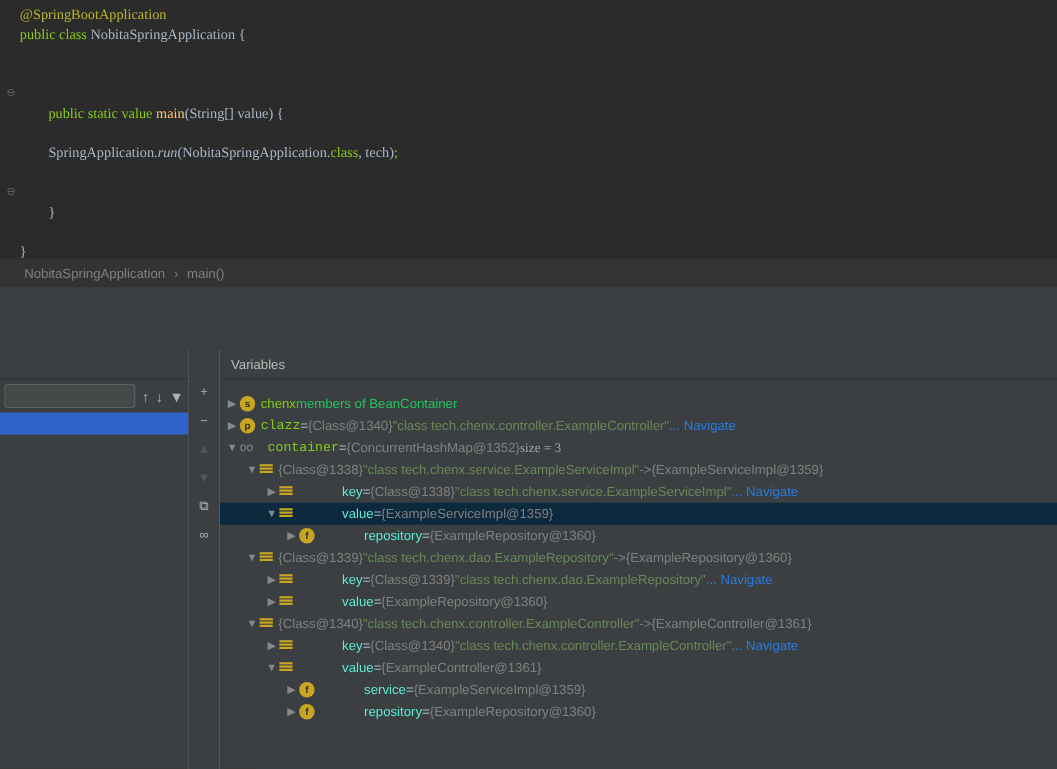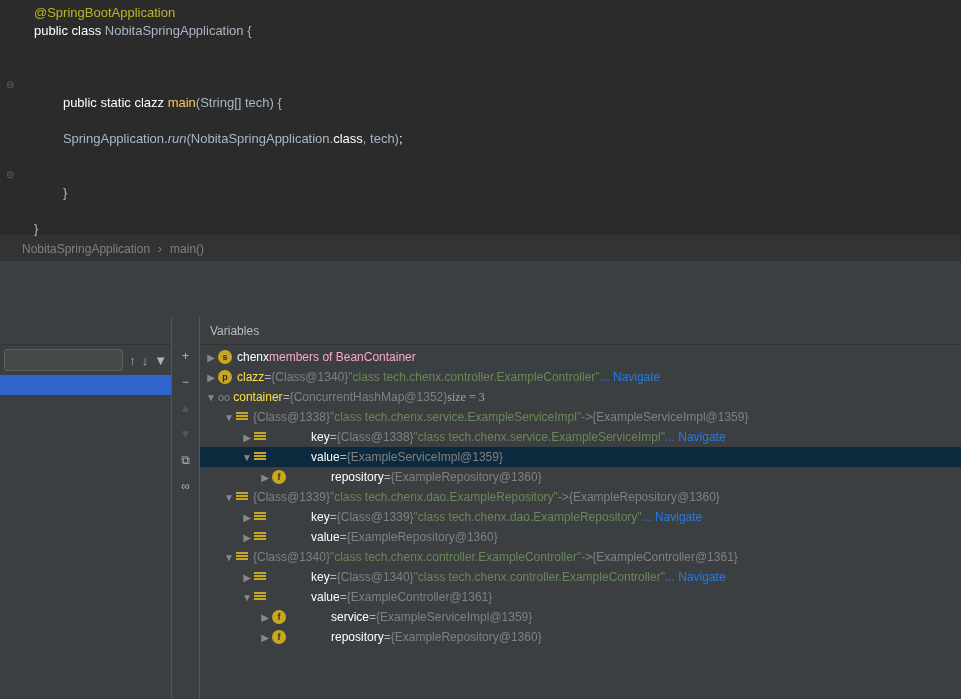--- a/index.html
+++ b/index.html
@@ -12,34 +12,34 @@
       height: 699px;
       overflow: hidden;
     }
     .editor-pane {
       background: #2b2b2b;
       height: 235px;
       padding: 4px 0;
       position: relative;
     }
     .code-line {
-      font-family: Liberation Sans, sans-serif;
+      font-family: Liberation Serif, serif;
       font-size: 13px;
       line-height: 18px;
-      padding-left: 34px;
+      padding-left: 18px;
       white-space: pre;
     }
     .gutter-icon {
       position: absolute;
       left: 6px;
       color: #606366;
       font-size: 10px;
     }
     .hl-line { background: #3a2323; }
-    .kw { color: #ffffff; }
+    .kw { color: #84cc16; }
     .anno { color: #bbb529; }
     .method { color: #ffc66d; }
     .italic { font-style: italic; text-align: right; }
     .cls { color: #a9b7c6; }
     .breadcrumb {
       background: #313335;
       height: 26px;
       border-top: 1px solid #323232;
       display: flex;
       align-items: center;
@@ -102,21 +102,21 @@
     }
     .gutter-btn {
       width: 22px;
       height: 22px;
       display: flex;
       align-items: center;
       justify-content: center;
       color: #afb1b3;
       cursor: pointer;
     }
-    .vars-content { flex: 1; display: flex; flex-direction: column; }
+    .vars-content { flex: 1; display: flex; flex-direction: column; gap: 10px; }
     .vars-header {
       height: 28px;
       border-bottom: 1px solid #323232;
       display: flex;
       align-items: center;
       padding-left: 10px;
       color: #bbbbbb;
     }
     .tree { padding-top: 2px; }
     .tree-row {
@@ -142,48 +142,48 @@
       align-items: center;
       justify-content: center;
       font-size: 9px;
       font-weight: bold;
       margin-right: 5px;
       flex-shrink: 0;
     }
     .icon-s { background: #c9a61f; color: #2b2b2b; }
     .icon-p { background: #c9a61f; color: #2b2b2b; }
     .icon-f { background: #c9a61f; color: #2b2b2b; }
-    .icon-oo { color: #888; margin-right: 3px; font-size: 11px; }
+    .icon-oo { color: #888; margin-right: 13px; font-size: 11px; }
     .icon-bars {
       width: 12px; height: 10px;
       display: inline-flex; flex-direction: column; gap: 1px;
       margin-right: 5px;
     }
     .icon-bars span { height: 2px; background: #c9a61f; }
-    .var-name { color: #ffffff; padding-left: 40px; }
-    .var-name-red { color: #fde047; }
+    .var-name { color: #5eead4; padding-left: 40px; }
+    .var-name-red { color: #84cc16; font-family: Liberation Mono, monospace; }
     .var-eq { color: #a9b7c6; }
     .var-obj { color: #808080; text-align: right; }
     .var-str { color: #6a8759; }
     .var-link { color: #287bde; cursor: pointer; }
     .var-plain { color: #a3a3a3; font-family: Liberation Serif, serif; }
     .var-arrow { color: #808080; }
-    .var-static { color: #f9a8d4; }
+    .var-static { color: #22c55e; }
     .indent { display: inline-block; }
   </style>
 </head>
 <body>
 
 <div class="editor-pane">
   <div class="code-line"><span class="anno">@SpringBootApplication</span></div>
   <div class="code-line"><span class="kw">public class </span><span class="cls">NobitaSpringApplication </span><span>{</span></div>
   <div class="code-line"> </div>
   <div class="code-line" style="position:relative;">
     <span class="gutter-icon">⊖</span>
-    <span class="kw">    public static clazz </span><span class="method">main</span><span>(String[] tech) </span><span>{</span>
+    <span class="kw">    public static value </span><span class="method">main</span><span>(String[] value) </span><span>{</span>
   </div>
   <div class="code-line"><span>        SpringApplication.</span><span class="italic">run</span><span>(NobitaSpringApplication.</span><span class="kw">class</span><span>, tech)</span><span class="kw">;</span></div>
   <div class="code-line" style="position:relative;">
     <span class="gutter-icon">⊖</span>
     <span>    }</span>
   </div>
   <div class="code-line">}</div>
 </div>
 
 <div class="breadcrumb">

